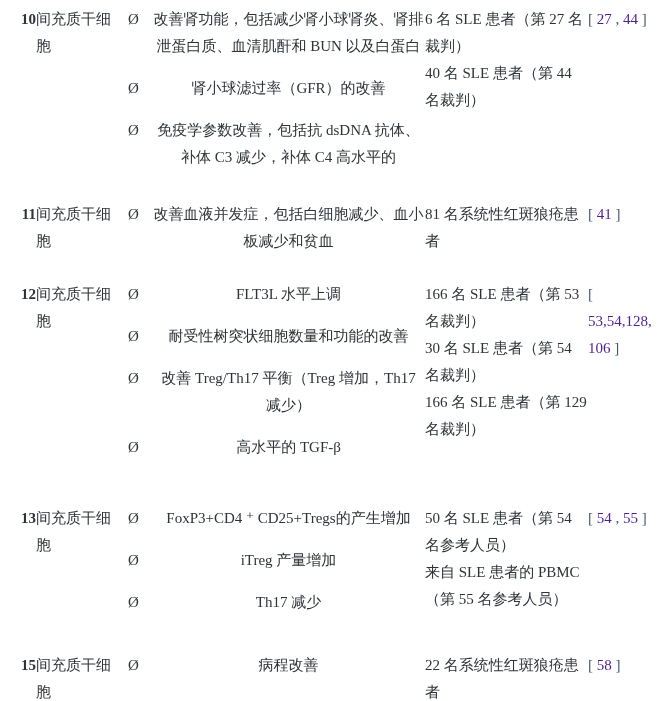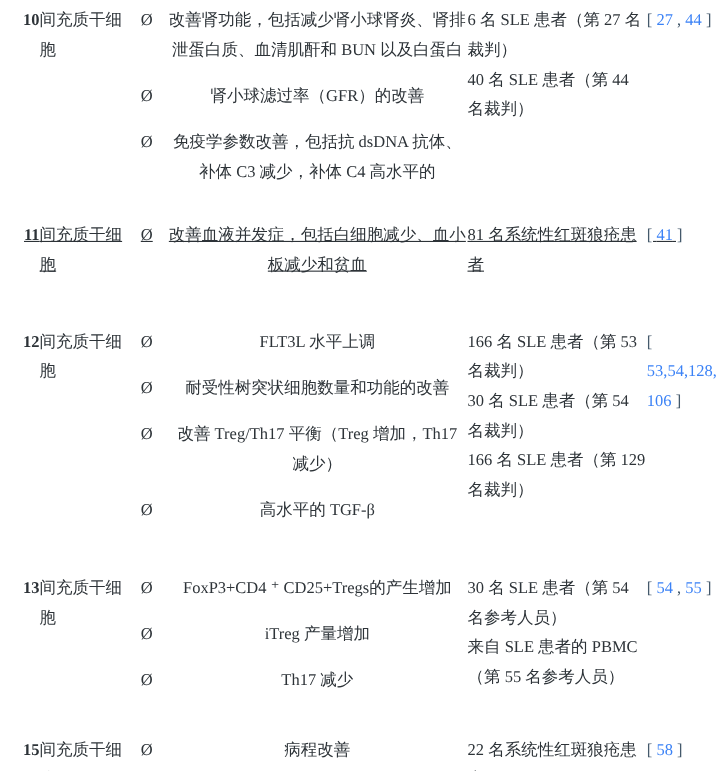--- a/index.html
+++ b/index.html
@@ -11,33 +11,33 @@
     line-height: 27px;
     color: #2d3338;
   }
   .table-wrap { padding: 6px 0 0 8px; width: 661px; }
   .t-row {
     display: grid;
     grid-template-columns: 28px 92px 297px 163px 73px;
     align-items: start;
   }
   .t-row.mb10 { margin-bottom: 30px; }
-  .t-row.mb11 { margin-bottom: 43px; text-decoration: underline; }
+  .t-row.mb11 { margin-bottom: 26px; }
   .t-row.mb12 { margin-bottom: 44px; }
   .t-row.mb13 { margin-bottom: 36px; margin-top: 20px; }
   .c-num { font-weight: bold; text-align: right; }
   .c-type { padding-right: 12px; }
   .bullet-item { display: flex; margin-bottom: 15px; }
   .bullet-item:last-child { margin-bottom: 0; }
   .bullet-glyph { width: 24px; flex: 0 0 24px; }
   .bullet-text { width: 273px; text-align: center; }
   .c-patients { width: 163px; }
   .c-refs { width: 73px; }
   .rb { color: #44596b; }
-  a.rl { color: #3b82f6; text-decoration: none; cursor: pointer; }
+  a.rl { color: #4c1d95; text-decoration: none; cursor: pointer; }
 </style>
 </head>
 <body>
 
 <div class="table-wrap">
 
   <div class="t-row mb10">
     <div class="c-num">10</div>
     <div class="c-type">间充质干细胞</div>
     <div class="c-effects">
@@ -124,21 +124,21 @@
       <div class="bullet-item">
         <span class="bullet-glyph">Ø</span>
         <span class="bullet-text">iTreg 产量增加</span>
       </div>
       <div class="bullet-item">
         <span class="bullet-glyph">Ø</span>
         <span class="bullet-text">Th17 减少</span>
       </div>
     </div>
     <div class="c-patients">
-      <div>30 名 SLE 患者（第 54 名参考人员）</div>
+      <div>50 名 SLE 患者（第 54 名参考人员）</div>
       <div>来自 SLE 患者的 PBMC（第 55 名参考人员）</div>
     </div>
     <div class="c-refs">
       <div><span class="rb">[ </span><a class="rl">54</a><span class="rb"> , </span><a class="rl">55</a><span class="rb"> ]</span></div>
     </div>
   </div>
 
   <div class="t-row">
     <div class="c-num">15</div>
     <div class="c-type">间充质干细胞</div>

